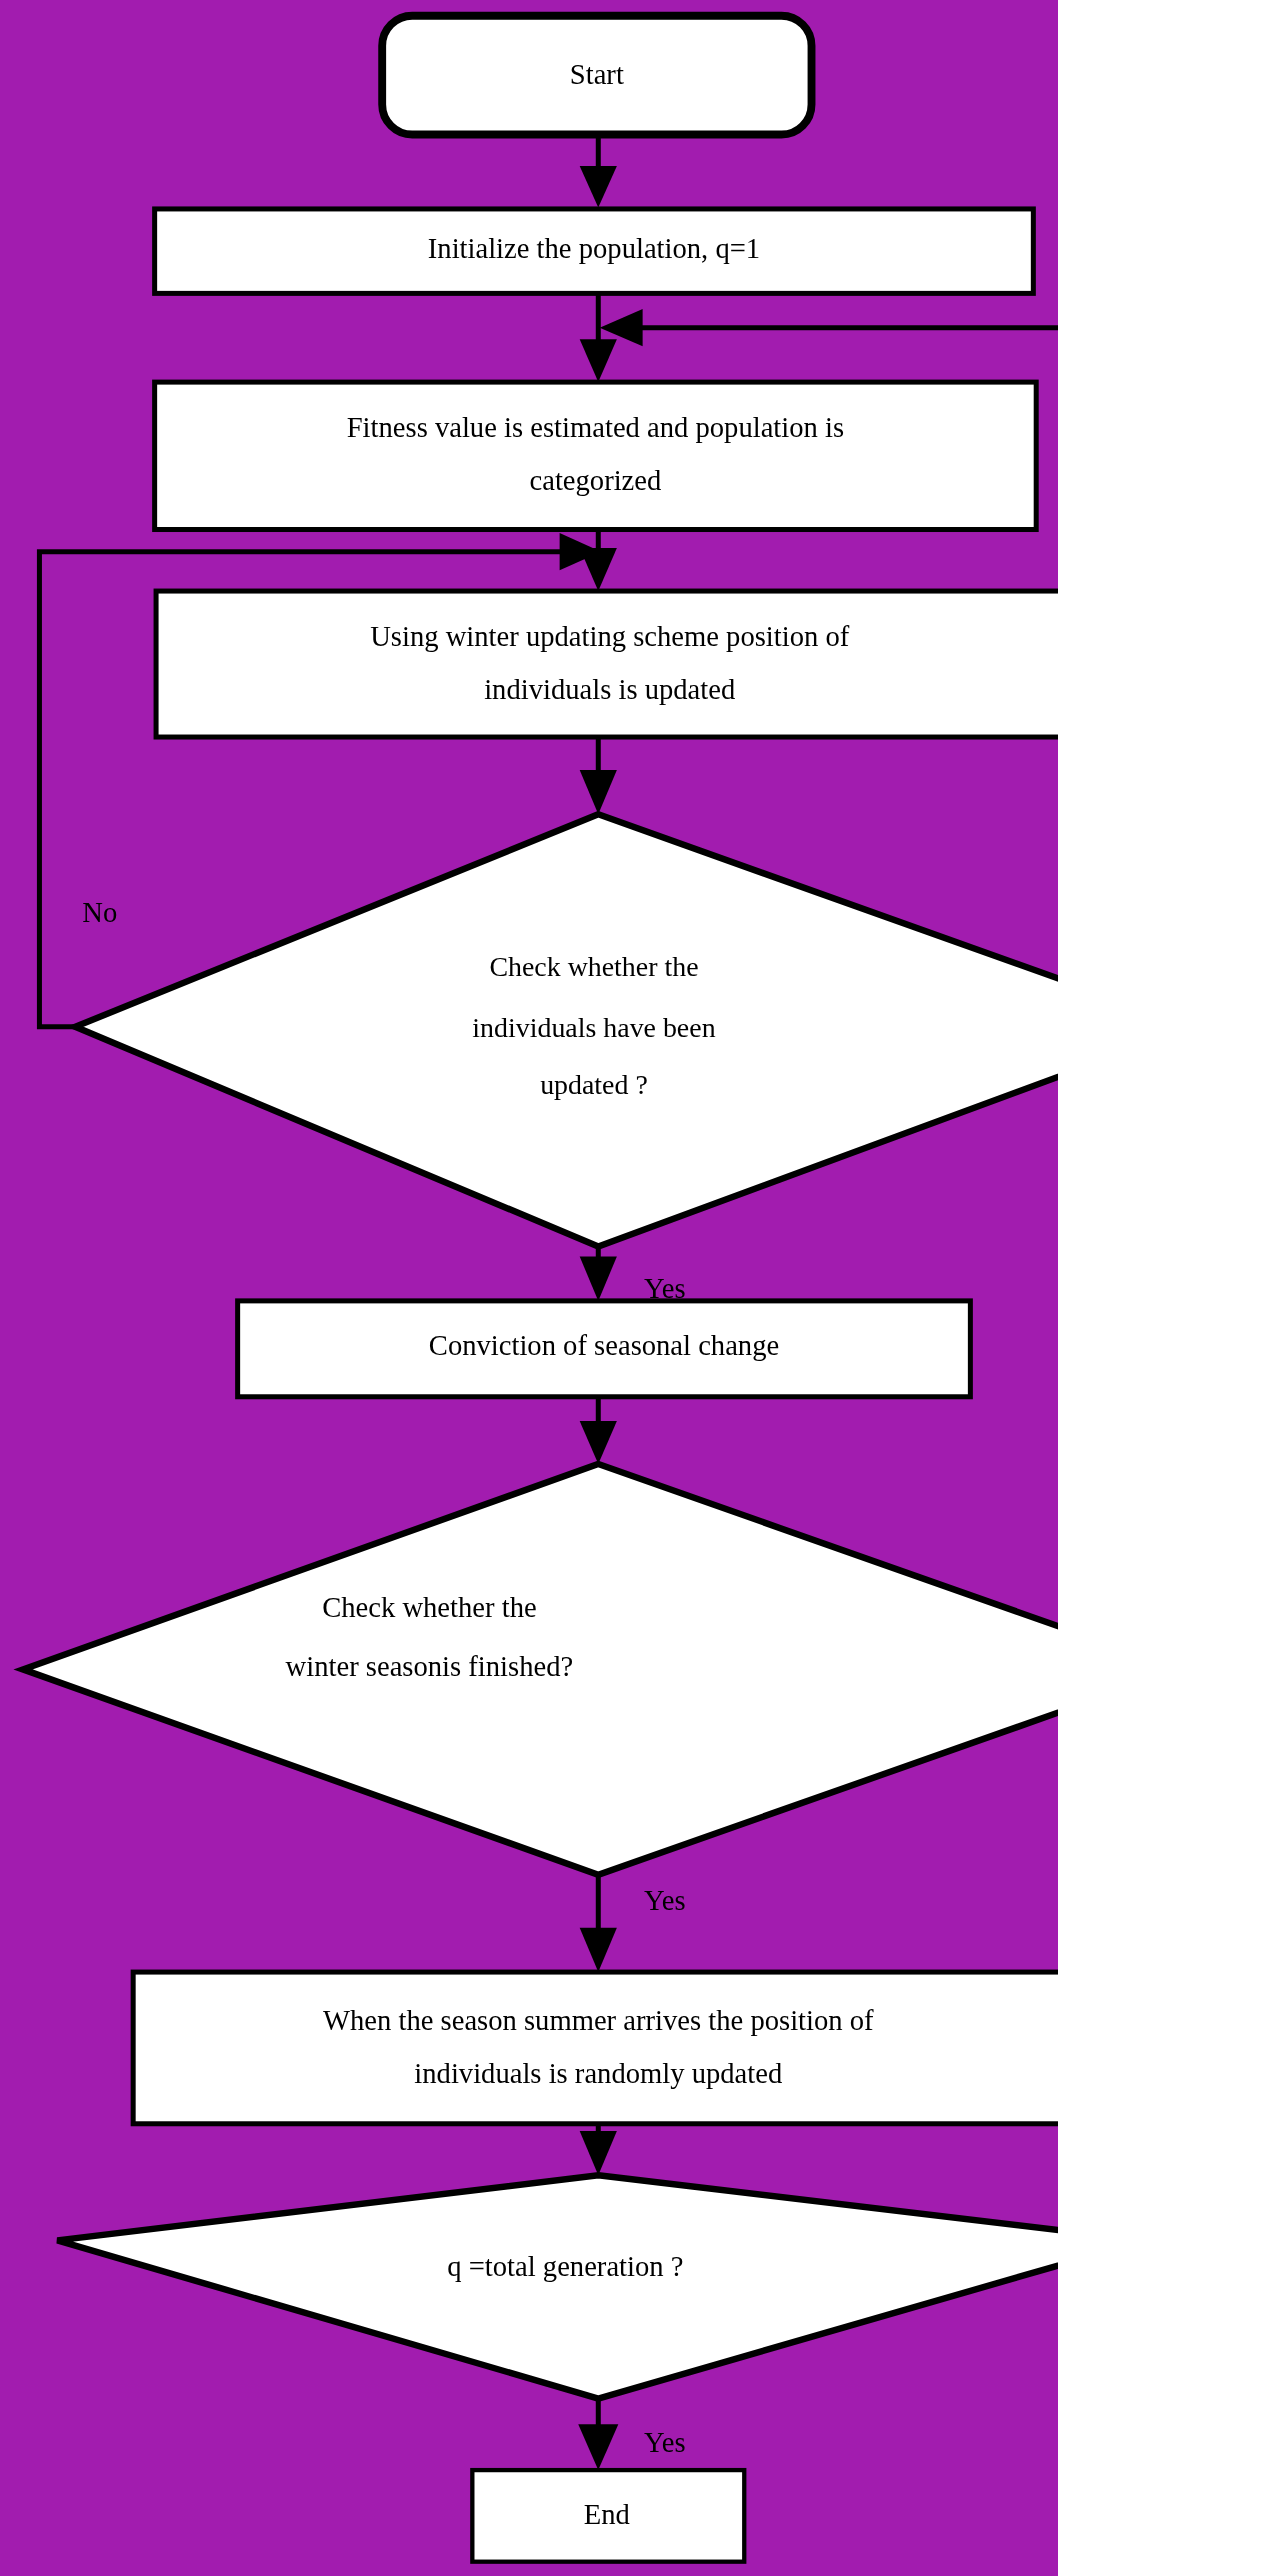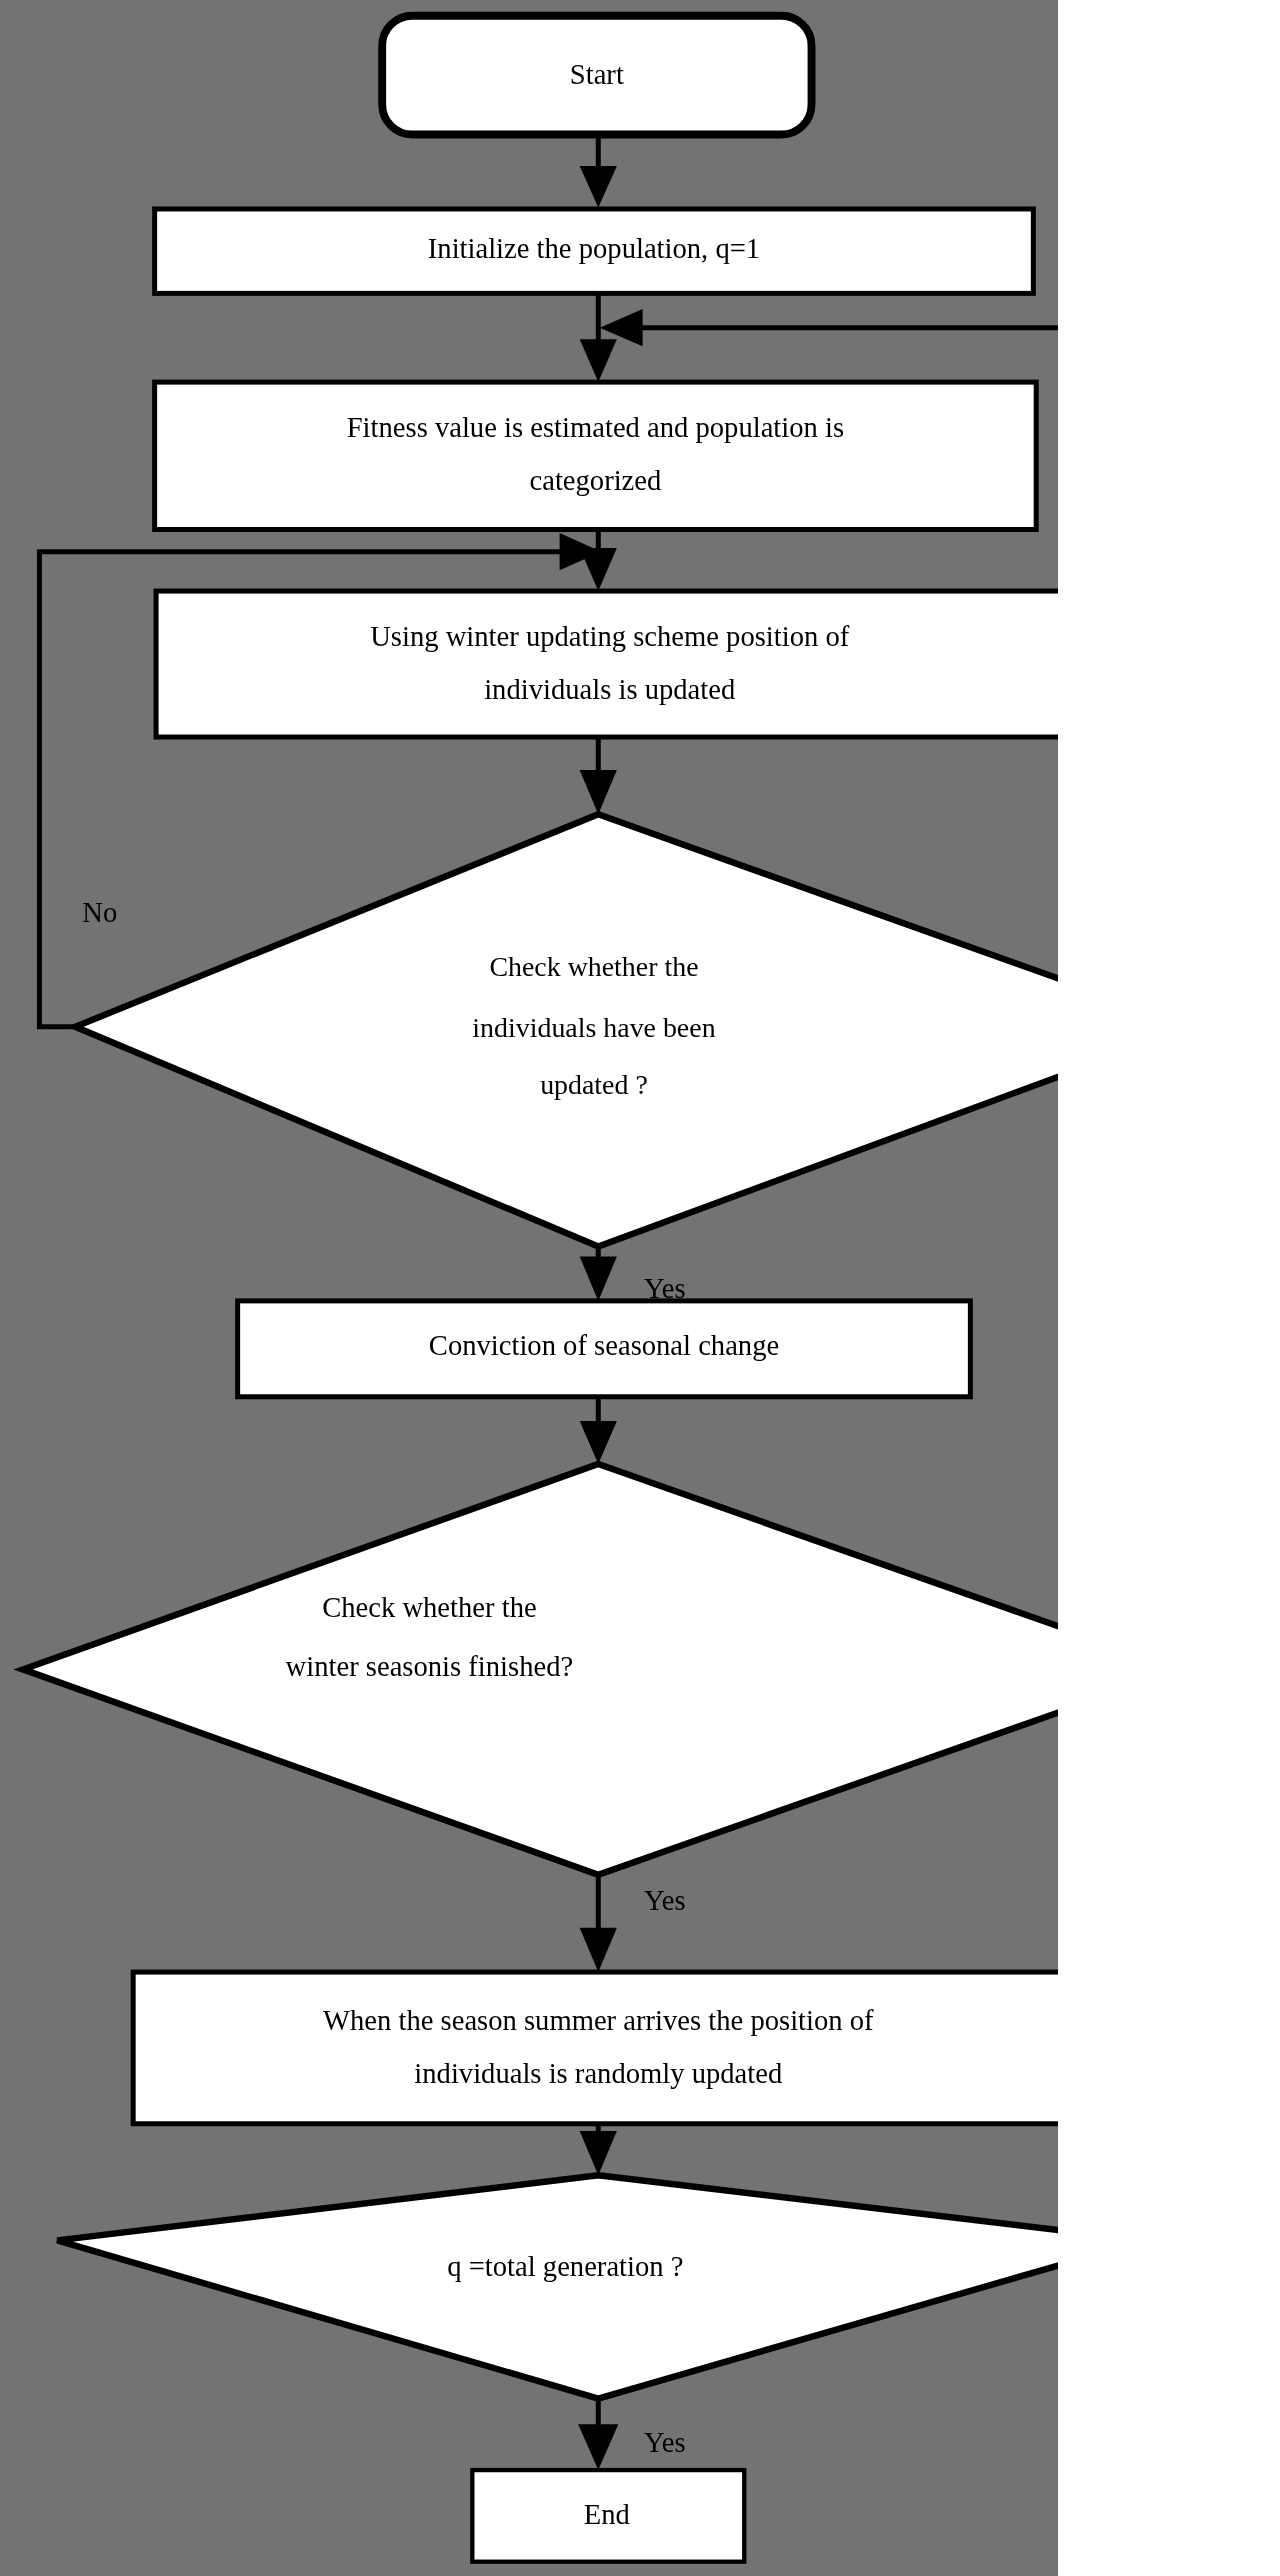--- a/index.html
+++ b/index.html
@@ -4,21 +4,21 @@
 <style>
   html, body {
     margin: 0;
     padding: 0;
     background: #ffffff;
   }
   #page {
     position: relative;
     width: 1058px;
     height: 2576px;
-    background: #737373;
+    background: #a21caf;
     font-family: "Liberation Serif", "DejaVu Serif", serif;
     overflow: hidden;
     text-decoration: underline;
   }
   svg.flow {
     position: absolute;
     left: 0;
     top: 0;
     width: 1281px;
     height: 2576px;

